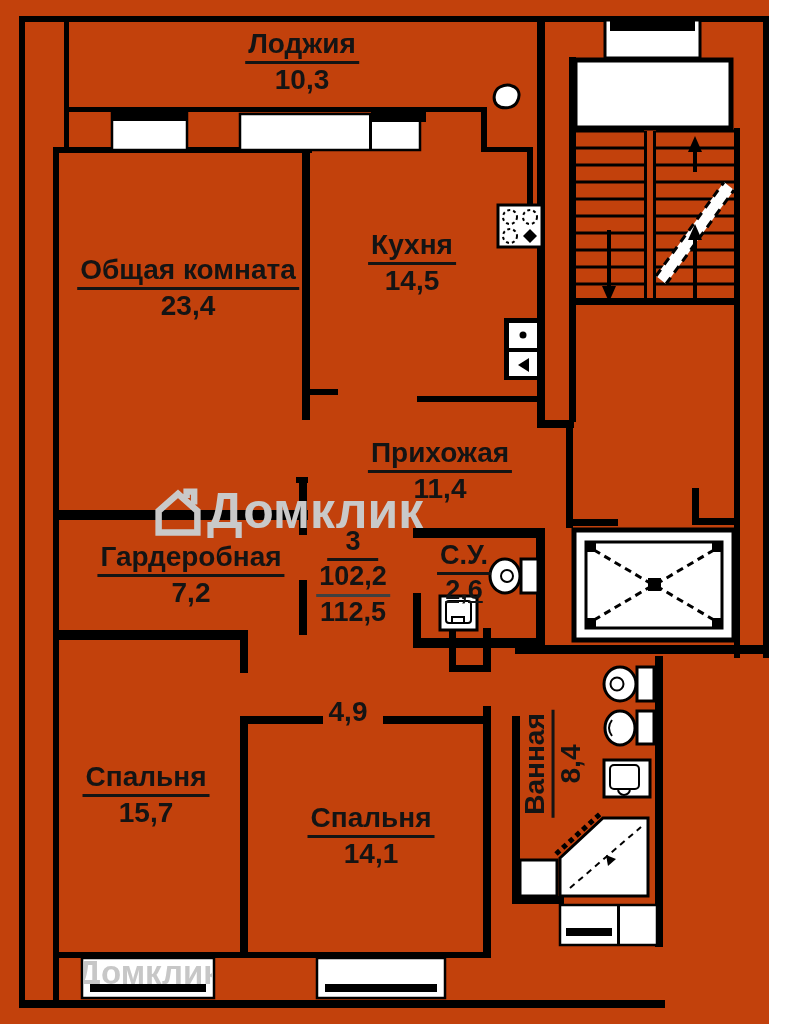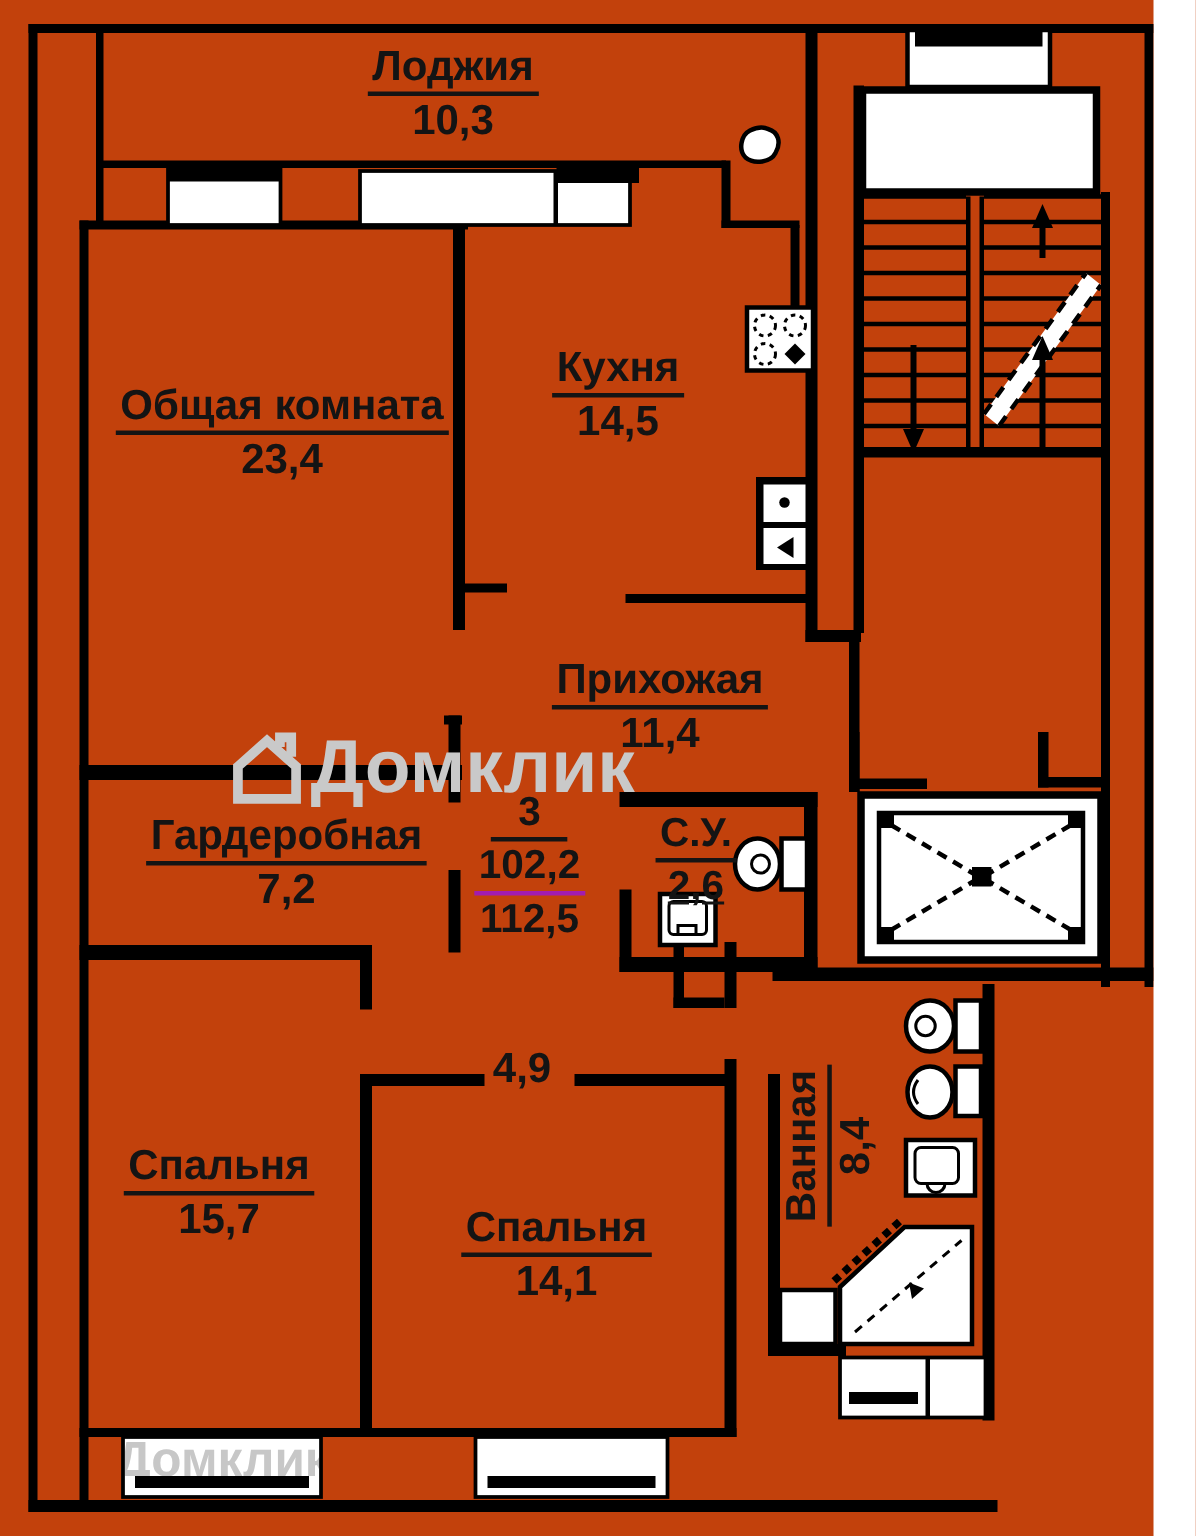--- a/index.html
+++ b/index.html
@@ -23,21 +23,21 @@
   .lbl-wc{left:464px;top:540px;font-size:27px;text-decoration:underline;}
   .lbl-corridor{left:348px;top:696px;}
   .lbl-bedroom1{left:146px;top:761px;}
   .lbl-bedroom2{left:371px;top:802px;}
   .lbl-bathroom{
     left:553px;top:764px;transform:translate(-50%,-50%) rotate(-90deg);
   }
   .lbl-summary{left:353px;top:526px;font-size:27px;}
   .lbl-summary .srow{display:block;margin:0 auto;width:max-content;}
   .lbl-summary .u1{border-bottom:3px solid #141414;padding:0 18px 1px;}
-  .lbl-summary .u2{border-bottom:3px solid #a21caf;padding:0 3px 1px;}
+  .lbl-summary .u2{border-bottom:3px solid #404040;padding:0 3px 1px;}
   .watermark{
     position:absolute;display:flex;align-items:center;gap:1px;
     font-weight:bold;pointer-events:none;
   }
   .wm-bottom{left:30px;top:950px;color:#c7c7c7;font-size:33px;mix-blend-mode:darken;}
   .wm-center{left:150px;top:482px;color:#c9c9c9;font-size:50px;mix-blend-mode:lighten;}
   .wm-bottom svg,.wm-center svg{display:block;}
 </style>
 </head>
 <body>

